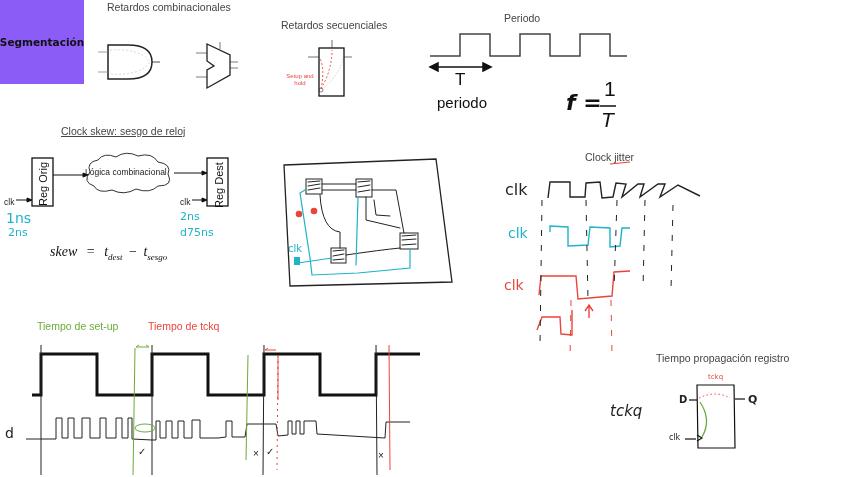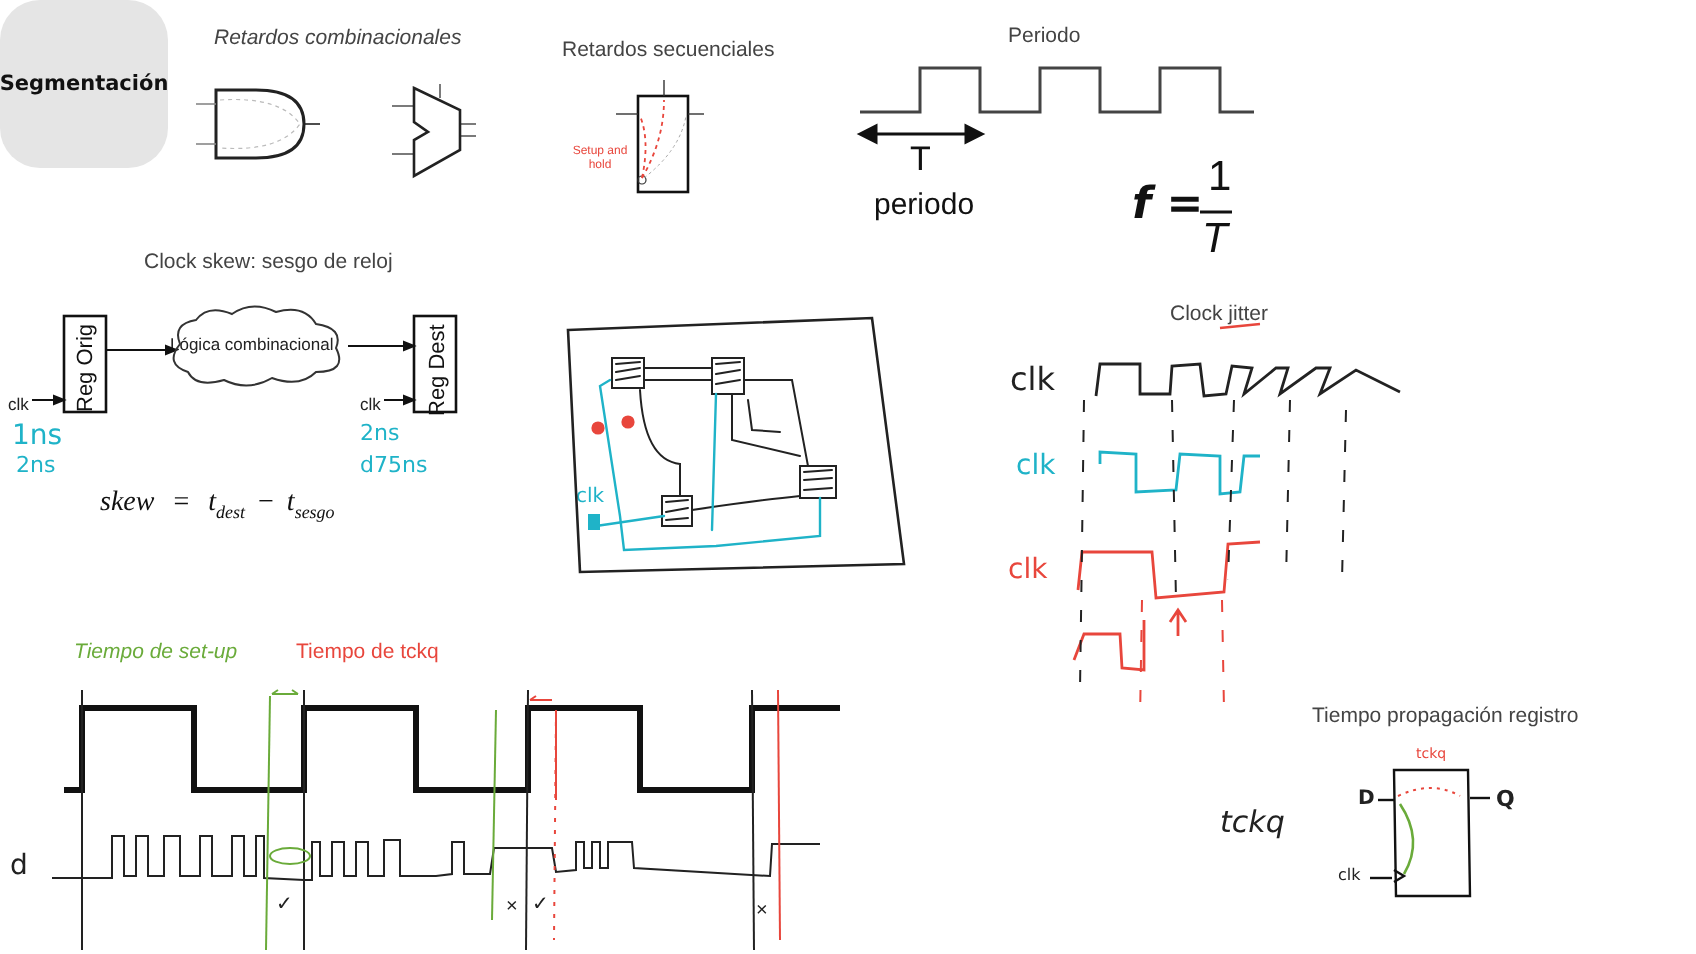--- a/index.html
+++ b/index.html
@@ -1,37 +1,37 @@
 <!DOCTYPE html>
 <html><head>
 <meta charset="utf-8">
 <style>
   html,body{margin:0;padding:0;background:#fff;}
   body{width:848px;height:477px;position:relative;overflow:hidden;font-family:"Liberation Sans",sans-serif;}
   .abs{position:absolute;}
-  .title-box{left:0;top:0;width:84px;height:84px;background:#e5e5e5;display:flex;align-items:center;justify-content:center;border-radius:20px;}
+  .title-box{left:0;top:0;width:84px;height:84px;background:#8b5cf6;display:flex;align-items:center;justify-content:center;}
   .title-box span{font-family:"DejaVu Sans",sans-serif;font-weight:bold;font-size:10.5px;color:#111;}
   .lbl{font-size:10.5px;color:#444;white-space:nowrap;}
   .hand{font-family:"DejaVu Sans",sans-serif;}
   svg{position:absolute;left:0;top:0;}
 </style>
 </head>
 <body>
 
 <div class="abs title-box">
   <span>Segmentación</span>
 </div>
 
-<div class="abs lbl" style="left:107px;top:13px;font-style:italic;">Retardos combinacionales</div>
+<div class="abs lbl" style="left:107px;top:1px;">Retardos combinacionales</div>
 <div class="abs lbl" style="left:281px;top:19px;">Retardos secuenciales</div>
 <div class="abs lbl" style="left:504px;top:12px;">Periodo</div>
-<div class="abs lbl" style="left:72px;top:125px;">Clock skew: sesgo de reloj</div>
+<div class="abs lbl" style="left:61px;top:125px;text-decoration:underline;">Clock skew: sesgo de reloj</div>
 <div class="abs lbl" style="left:585px;top:151px;">Clock jitter</div>
 <div class="abs lbl" style="left:656px;top:352px;">Tiempo propagación registro</div>
-<div class="abs lbl" style="left:37px;top:320px;color:#6aab3a;font-style:italic;">Tiempo de set-up</div>
+<div class="abs lbl" style="left:37px;top:320px;color:#6aab3a;">Tiempo de set-up</div>
 <div class="abs lbl" style="left:148px;top:320px;color:#e8463c;">Tiempo de tckq</div>
 
 <div class="abs" style="left:455px;top:70px;font-size:17px;color:#111;">T</div>
 <div class="abs" style="left:437px;top:94px;font-size:15px;color:#111;">periodo</div>
 <div class="abs" style="left:566px;top:90px;font-size:22px;font-style:italic;font-weight:bold;color:#111;font-family:'DejaVu Sans',sans-serif;">f =</div>
 <div class="abs" style="left:604px;top:77px;font-size:21px;color:#111;">1</div>
 <div class="abs" style="left:601px;top:108px;font-size:21px;font-style:italic;color:#111;">T</div>
 
 <div class="abs" style="left:36px;top:168px;transform:rotate(-90deg);transform-origin:left top;font-size:11px;color:#111;">
     <span style="position:absolute;left:-38px;top:1px;white-space:nowrap;">Reg Orig</span>

